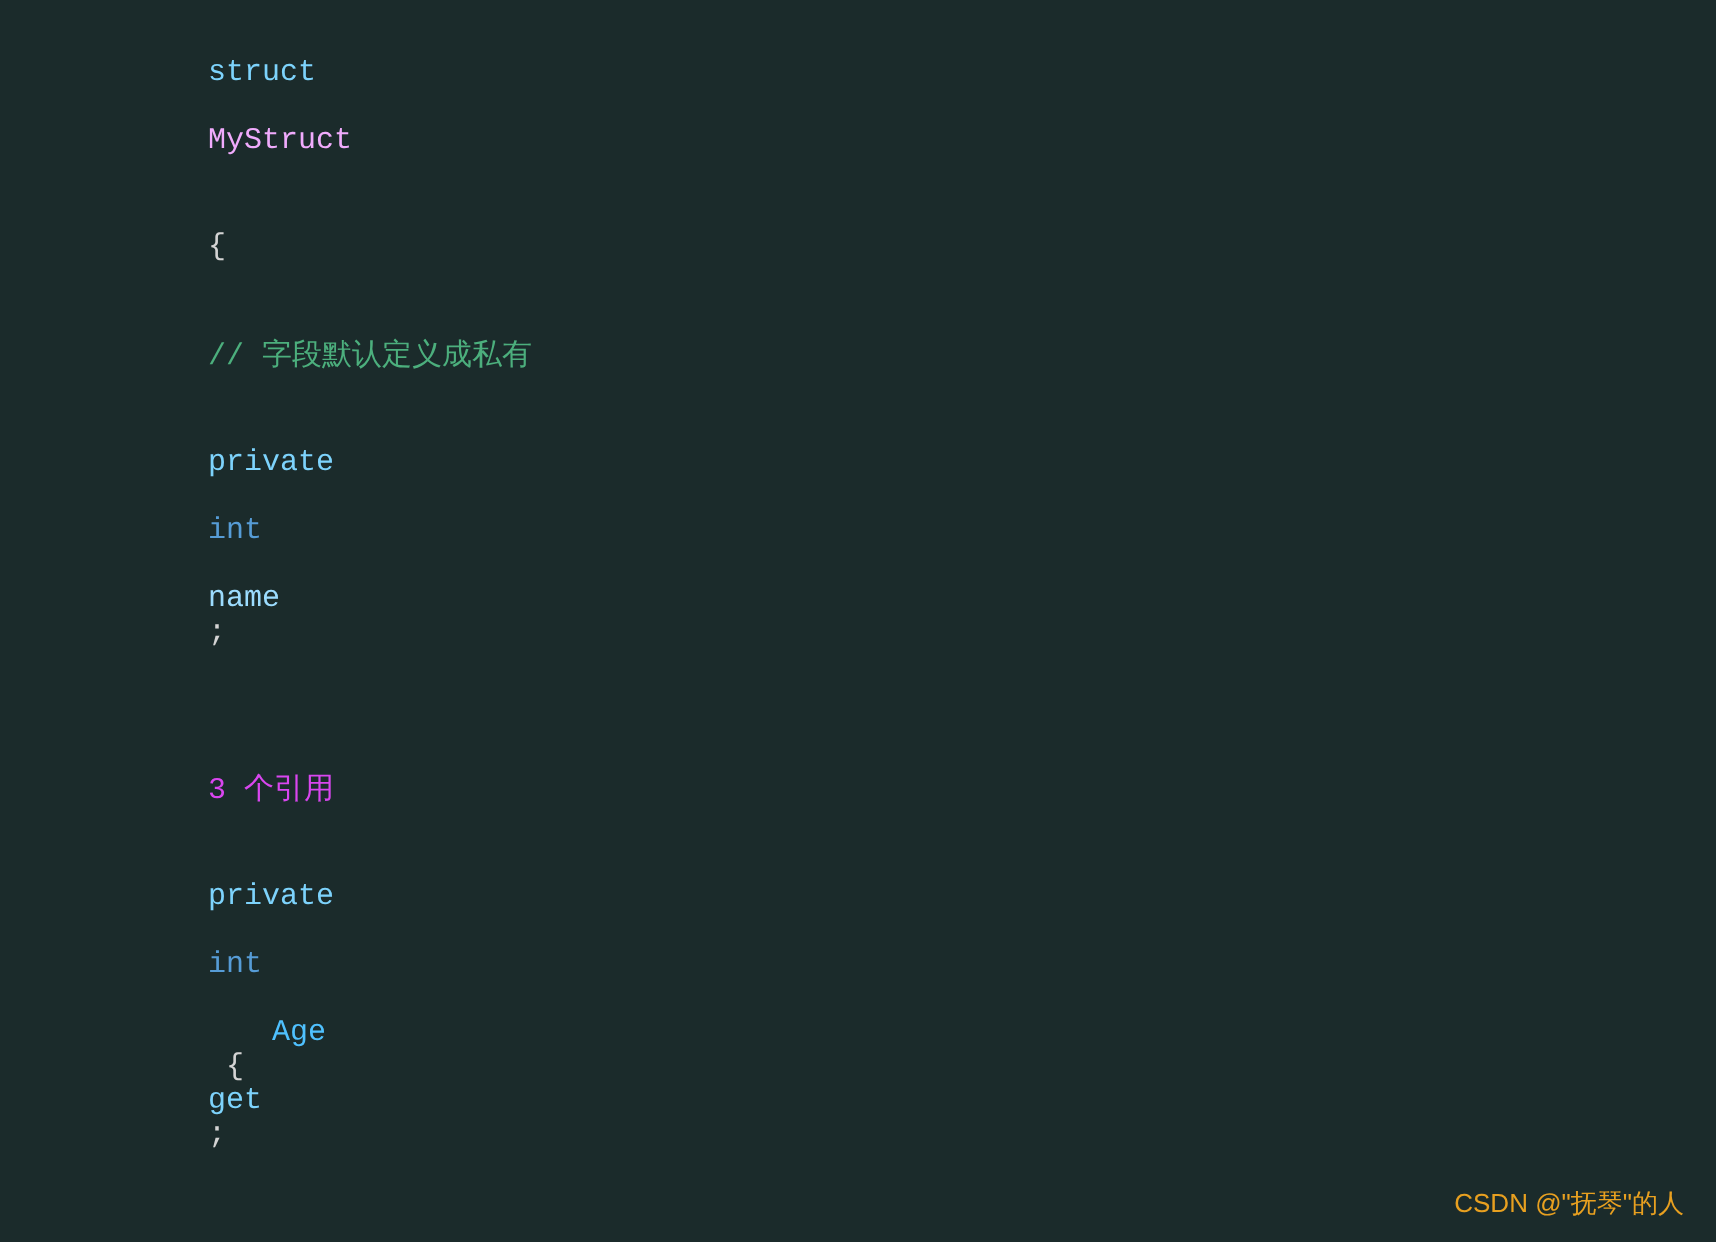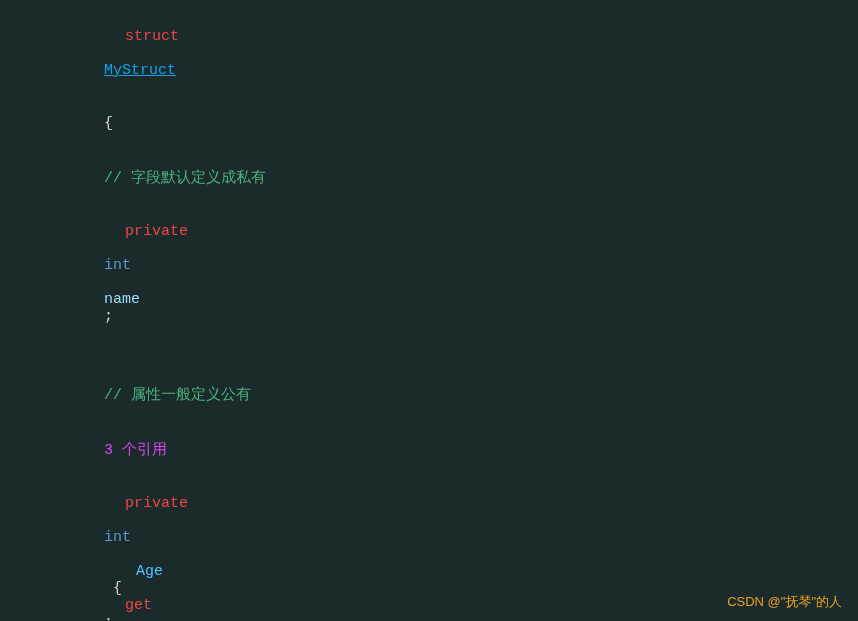--- a/index.html
+++ b/index.html
@@ -51,22 +51,22 @@
       background-color: #3a5050;
     }
 
     .line-content {
       padding-left: 20px;
       color: #d4d4d4;
       white-space: pre;
     }
 
     
-    .kw-blue { color: #ef4444; margin-left: 21px; }       
-    .kw-teal { color: #0ea5e9; text-decoration: underline; }       
+    .kw-blue { color: #7dd3fc; }       
+    .kw-teal { color: #f0abfc; }       
     .kw-int { color: #569cd6; }        
     .cm-green { color: #4caf7d; margin-top: 40px; }      
     .cm-ref { color: #d946ef; }    
     .txt-white { color: #d4d4d4; }     
     .txt-light { color: #9cdcfe; }     
     .txt-cyan { color: #4fc1ff; margin-left: 32px; }
 
     .watermark {
       position: absolute;
       bottom: 10px;
@@ -124,28 +124,20 @@
     </div>
   </div>
 
   <div class="code-line" style="position:relative;">
     <div class="line-gutter">
       <div class="line-indent-bar"></div>
     </div>
     <div class="line-content"> </div>
   </div>
 
-  <div class="code-line" style="position:relative;">
-    <div class="line-gutter">
-      <div class="line-indent-bar"></div>
-    </div>
-    <div class="line-content indent-1">
-      <span class="cm-green">// 属性一般定义公有</span>
-    </div>
-  </div>
 
   <div class="code-line" style="position:relative;">
     <div class="line-gutter">
       <div class="line-indent-bar"></div>
     </div>
     <div class="line-content indent-1">
       <span class="cm-ref">3 个引用</span>
     </div>
   </div>
 

